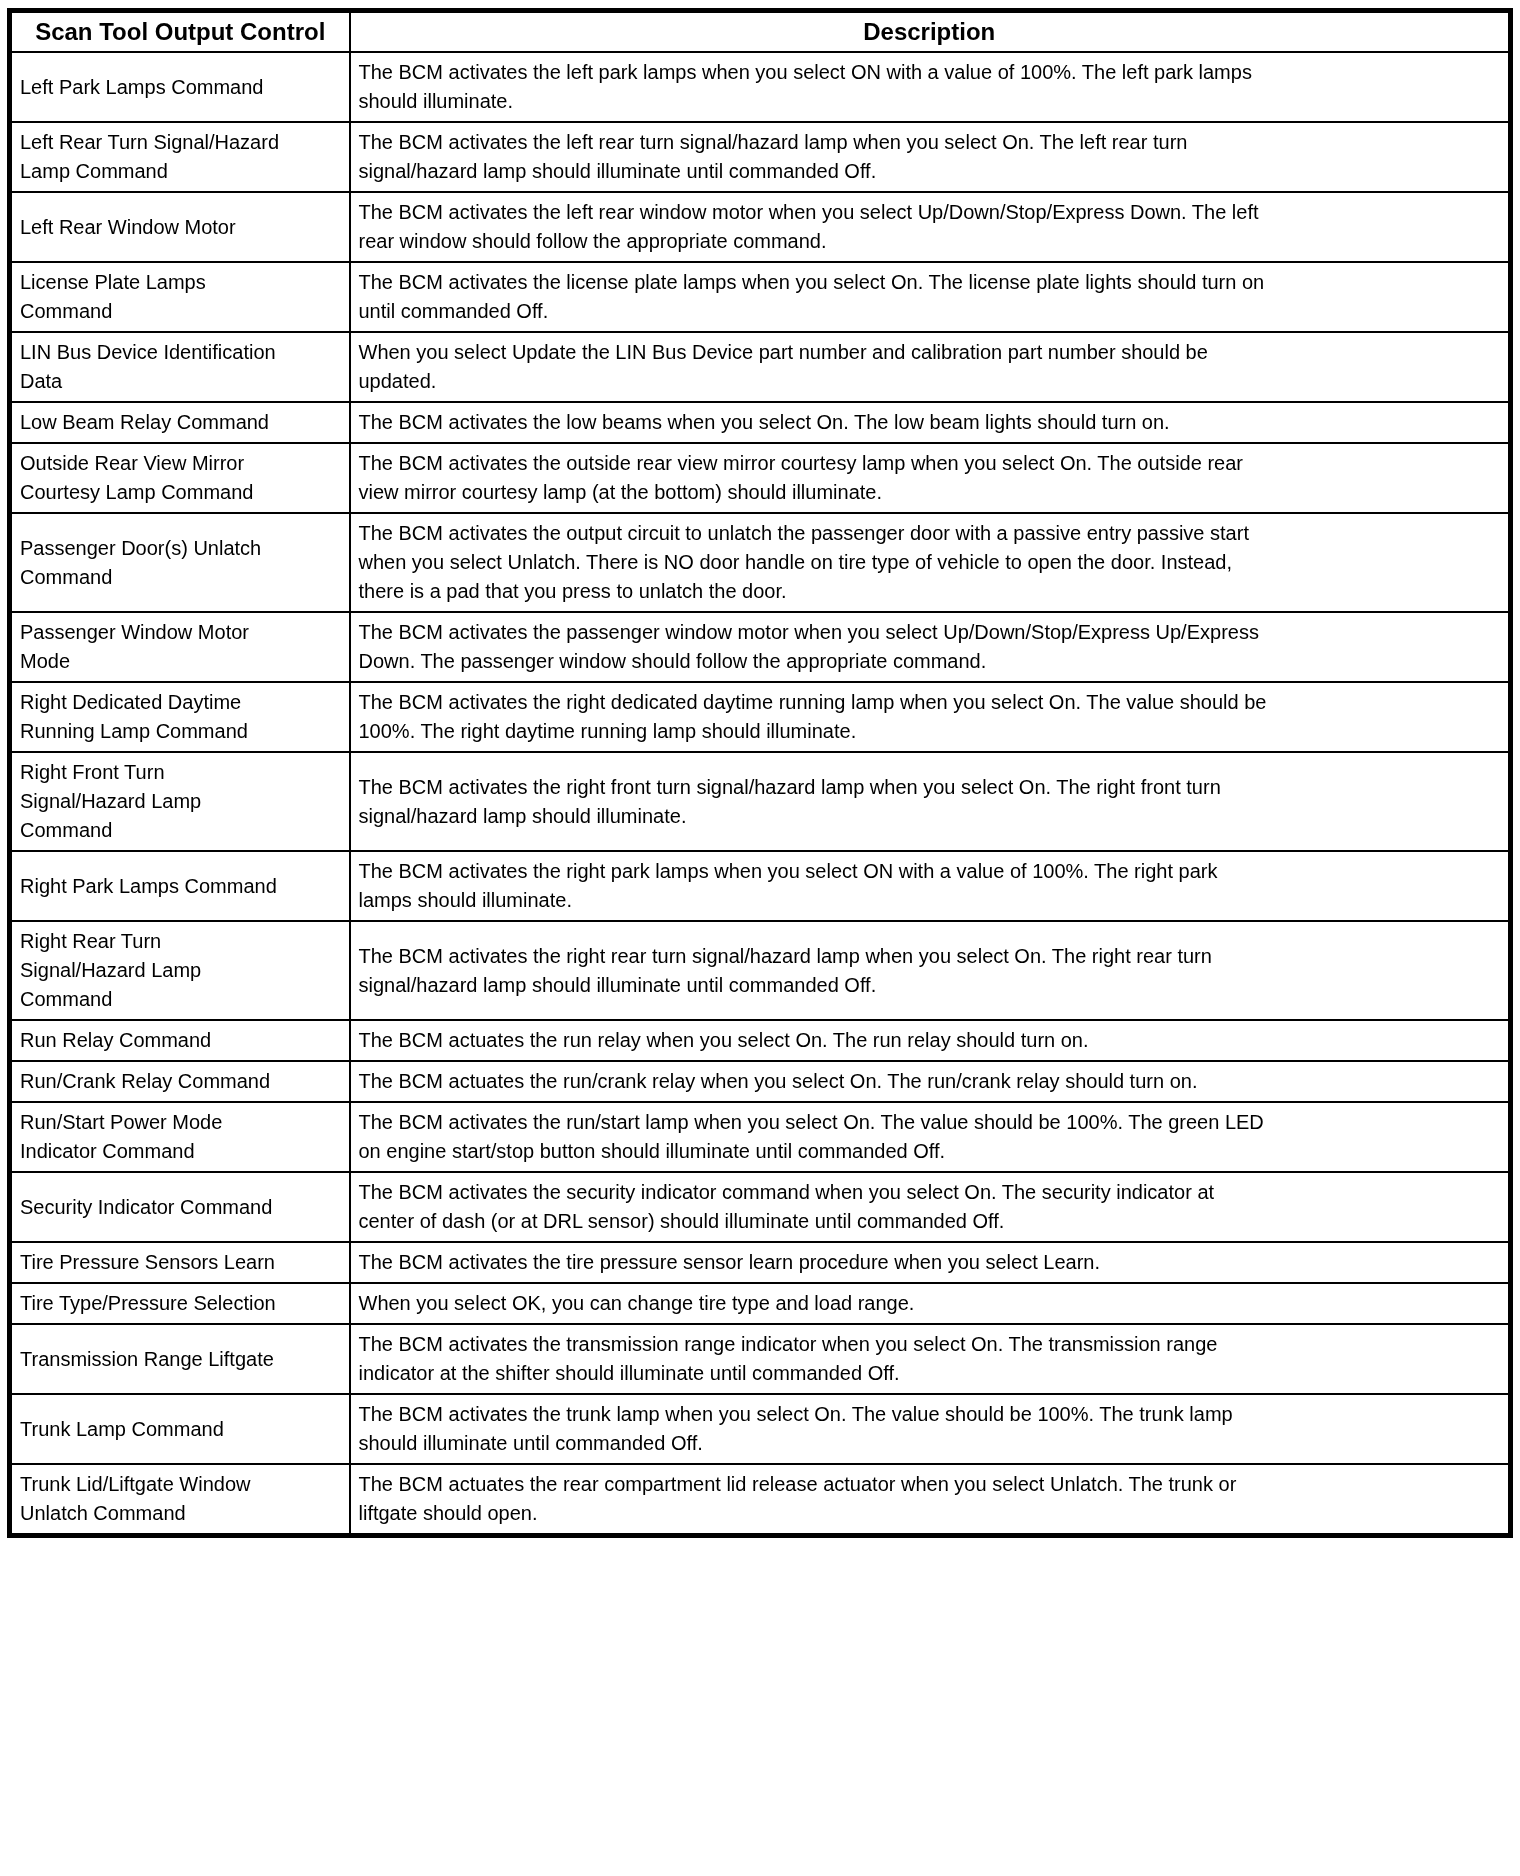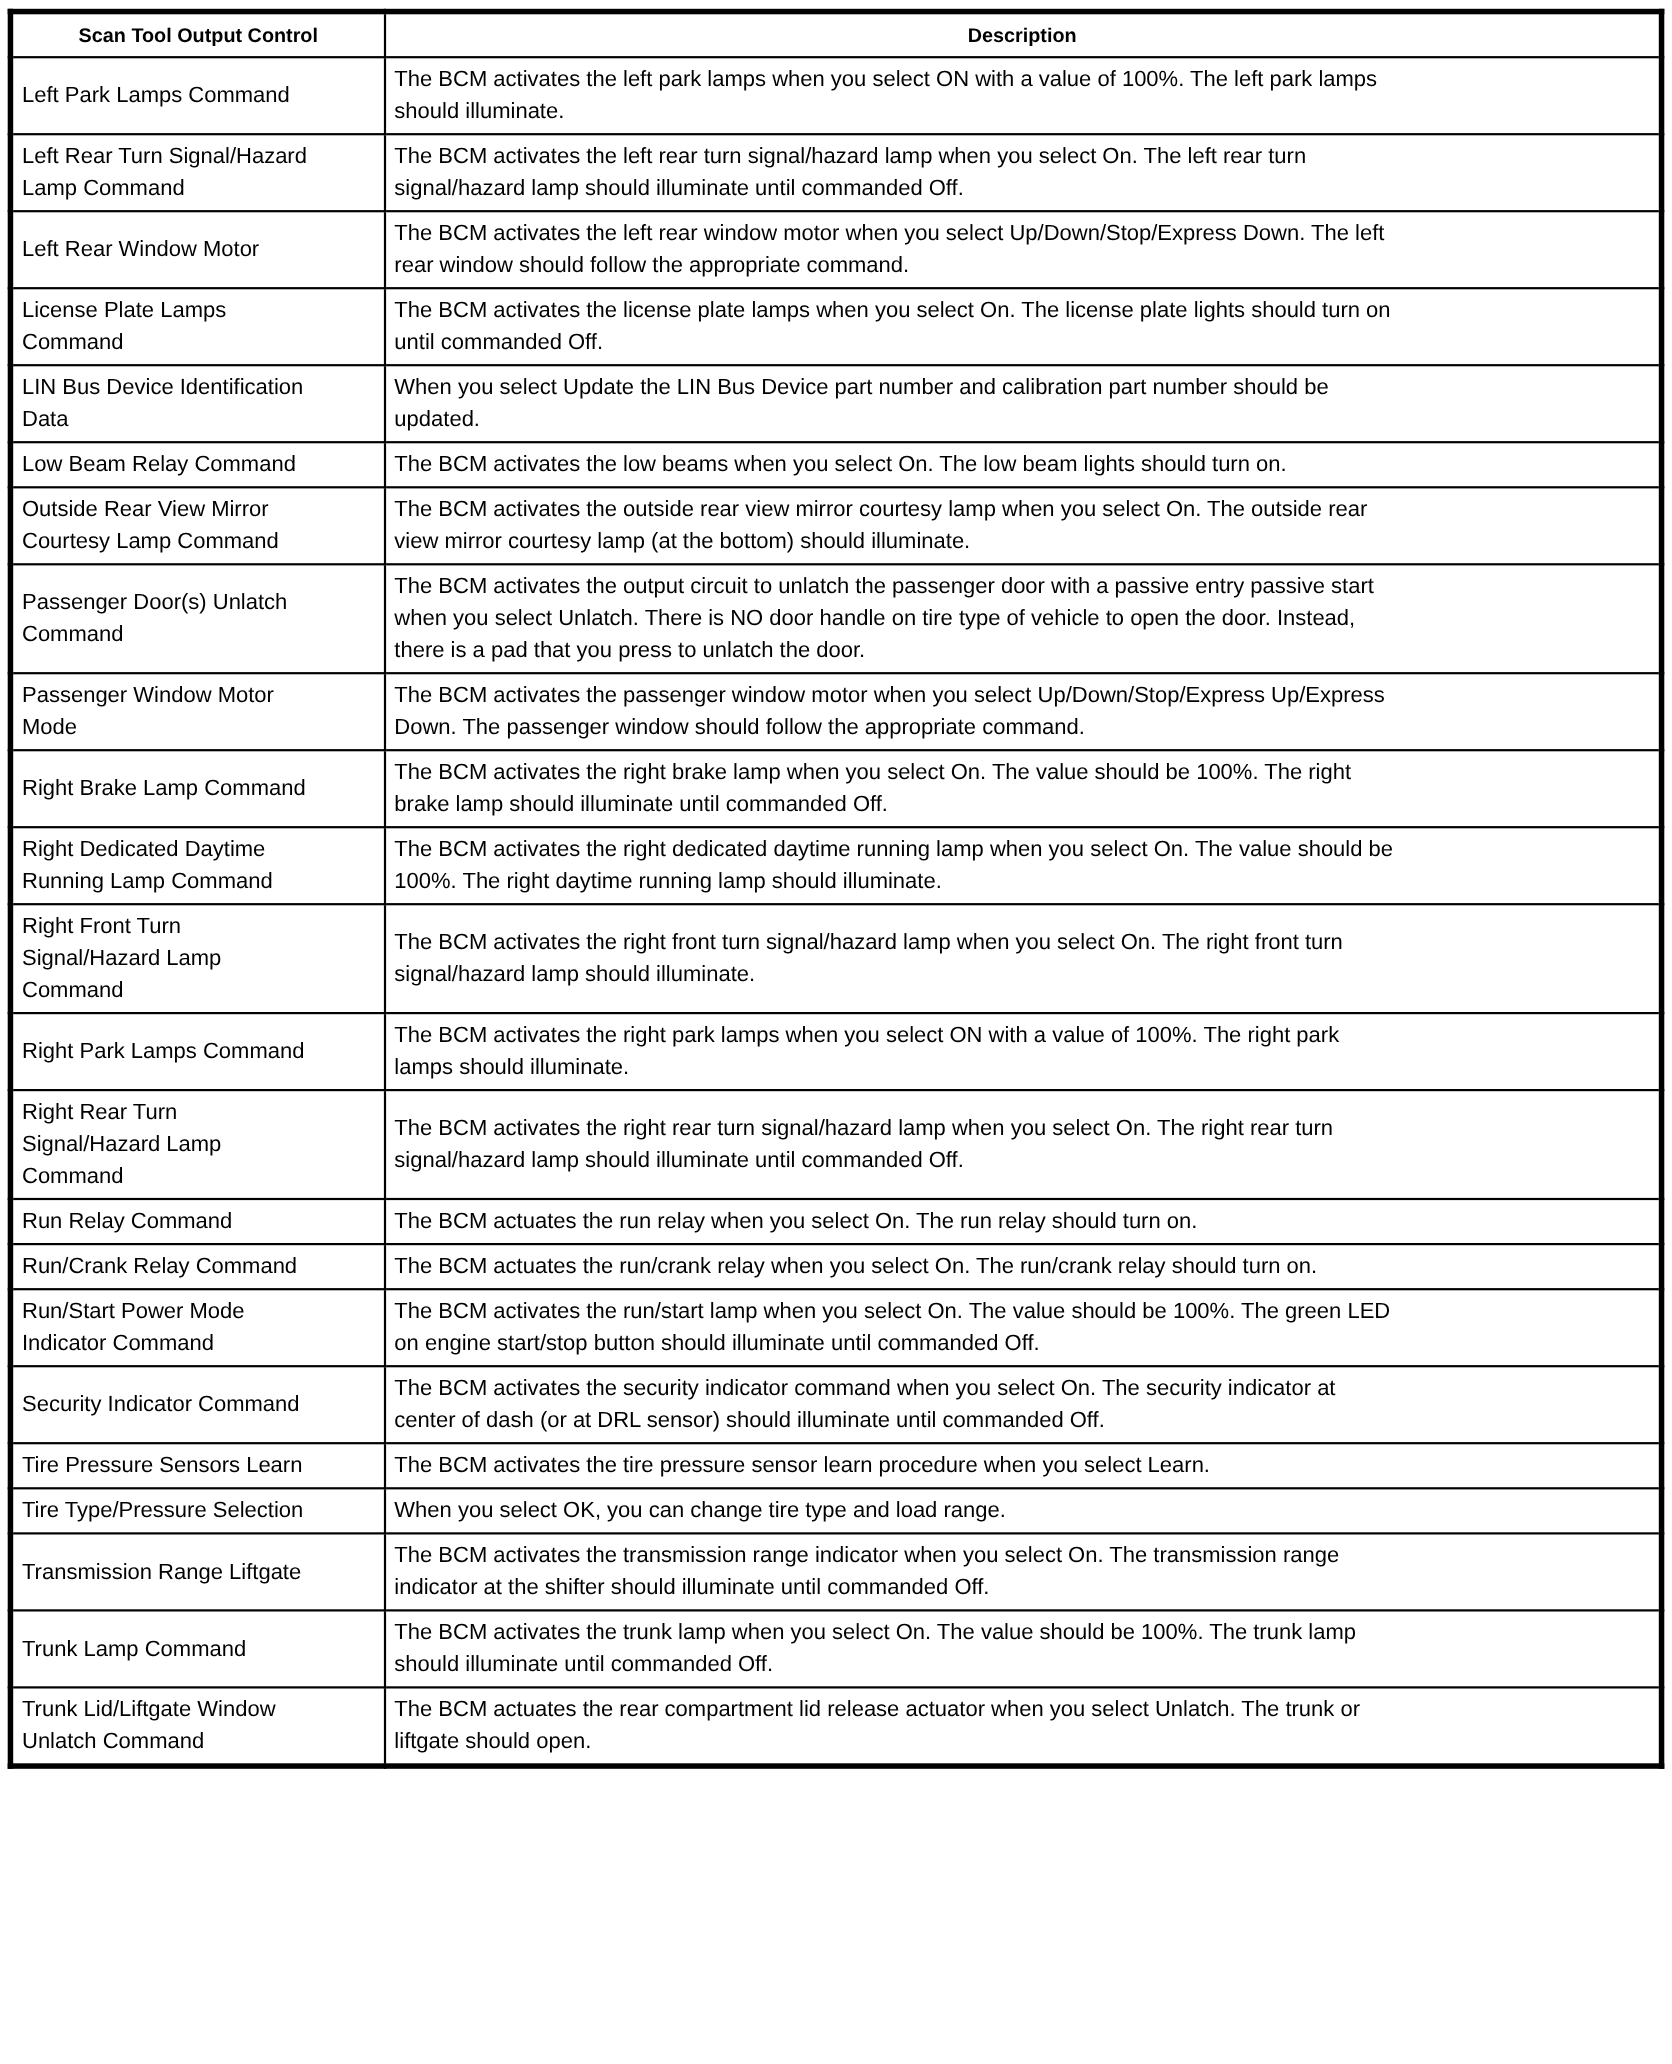--- a/index.html
+++ b/index.html
@@ -22,21 +22,21 @@
     border: 5px solid #000000;
   }
   .output-control-table th,
   .output-control-table td {
     border: 2px solid #000000;
     vertical-align: middle;
     text-align: left;
     box-sizing: border-box;
   }
   .output-control-table th {
-    font-size: 18px;
+    font-size: 24px;
     font-weight: bold;
     text-align: center;
     padding: 5px 4px;
     line-height: 28px;
   }
   .output-control-table col.col-control { width: 340px; }
   .output-control-table td {
     font-size: 20px;
     line-height: 29px;
     padding: 5px 8px;
@@ -116,25 +116,20 @@
   </tr>
 
 
   <tr>
     <td class="control-cell">Passenger Window Motor
 Mode</td>
     <td class="description-cell">The BCM activates the passenger window motor when you select Up/Down/Stop/Express Up/Express
 Down. The passenger window should follow the appropriate command.</td>
   </tr>
 
-  <tr>
-    <td class="control-cell">Right Brake Lamp Command</td>
-    <td class="description-cell">The BCM activates the right brake lamp when you select On. The value should be 100%. The right
-brake lamp should illuminate until commanded Off.</td>
-  </tr>
 
   <tr>
     <td class="control-cell">Right Dedicated Daytime
 Running Lamp Command</td>
     <td class="description-cell">The BCM activates the right dedicated daytime running lamp when you select On. The value should be
 100%. The right daytime running lamp should illuminate.</td>
   </tr>
 
   <tr>
     <td class="control-cell">Right Front Turn

